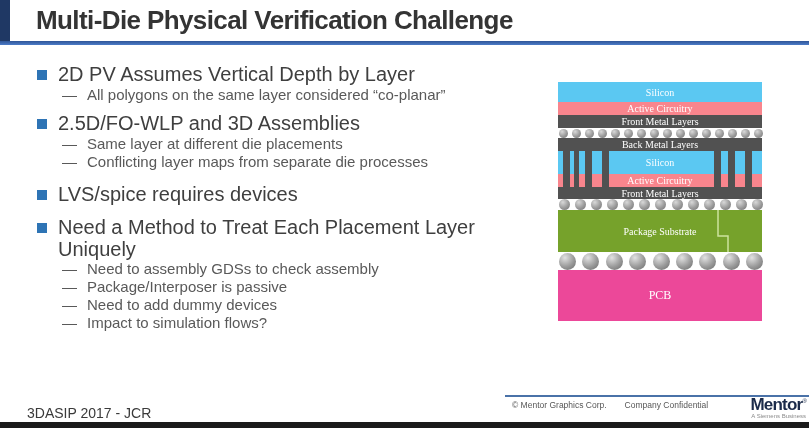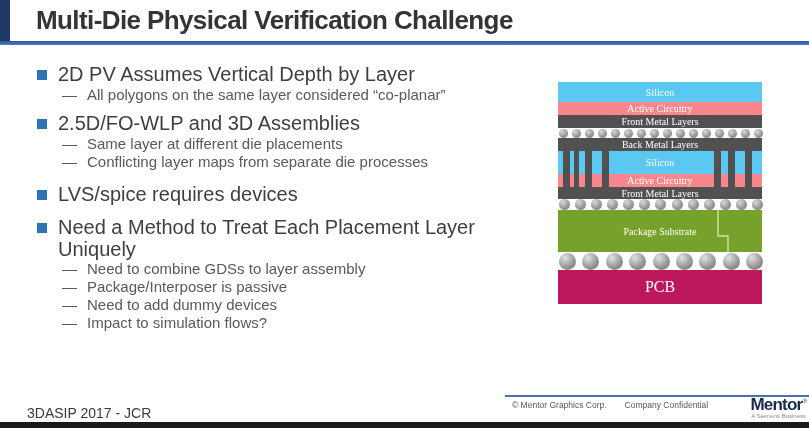--- a/index.html
+++ b/index.html
@@ -42,21 +42,21 @@
   .bumprow2 .bump{width:11px;height:11px;}
   .bgarow{height:18px;display:flex;justify-content:space-between;align-items:center;padding:0 1px;}
   .ball{width:17px;height:17px;border-radius:50%;
         background:radial-gradient(circle at 35% 28%,#e2e2e2,#9a9a9a 55%,#686868);}
   .die2{position:relative;width:204px;height:36px;}
   .die2 .s2{height:23px;background:#5BC8F2;display:flex;align-items:center;justify-content:center;color:#fff;font-size:10px;}
   .die2 .a2{height:13px;background:#F9858D;display:flex;align-items:center;justify-content:center;color:#fff;font-size:10px;}
   .tsv{position:absolute;top:0;width:7px;height:36px;background:#515151;}
   .substrate{background:#76A22B;height:42px;}
   .substrate svg{position:absolute;left:0;top:0;}
-  .pcb{background:#be185d;height:34px;font-size:16px;}
+  .pcb{background:#ec4899;height:51px;font-size:12px;}
   
   .footer-left{position:absolute;left:27px;top:405px;font-size:14px;color:#3A3A3A;}
   .footer-line{position:absolute;left:505px;top:395px;width:304px;height:2px;background:#4A72A8;}
   .footer-center{position:absolute;left:496px;top:400px;display:flex;gap:18px;
                  font-size:8.5px;color:#575757;white-space:nowrap;margin-left:16px;}
   .logo{position:absolute;left:742px;top:396px;width:64px;text-align:right;}
   .logo .word{font-size:17px;font-weight:bold;color:#1B2B4A;letter-spacing:-0.8px;line-height:1;}
   .logo .reg{font-size:6px;vertical-align:super;font-weight:normal;}
   .logo .sub{font-size:6px;color:#8a8a8a;margin-top:0px;letter-spacing:0;}
   .bottom-bar{position:absolute;left:0;top:422px;width:809px;height:6px;background:#1A1A1A;}
@@ -95,21 +95,21 @@
     <span class="sq"></span>
     <span>LVS/spice requires devices</span>
   </div>
 
   <div class="li1 gap12">
     <span class="sq"></span>
     <span>Need a Method to Treat Each Placement Layer Uniquely</span>
   </div>
   <div class="li2">
     <span class="dash">—</span>
-    <span>Need to combine GDSs to layer assembly</span>
+    <span>Need to assembly GDSs to check assembly</span>
   </div>
   <div class="li2">
     <span class="dash">—</span>
     <span>Package/Interposer is passive</span>
   </div>
   <div class="li2">
     <span class="dash">—</span>
     <span>Need to add dummy devices</span>
   </div>
   <div class="li2">

